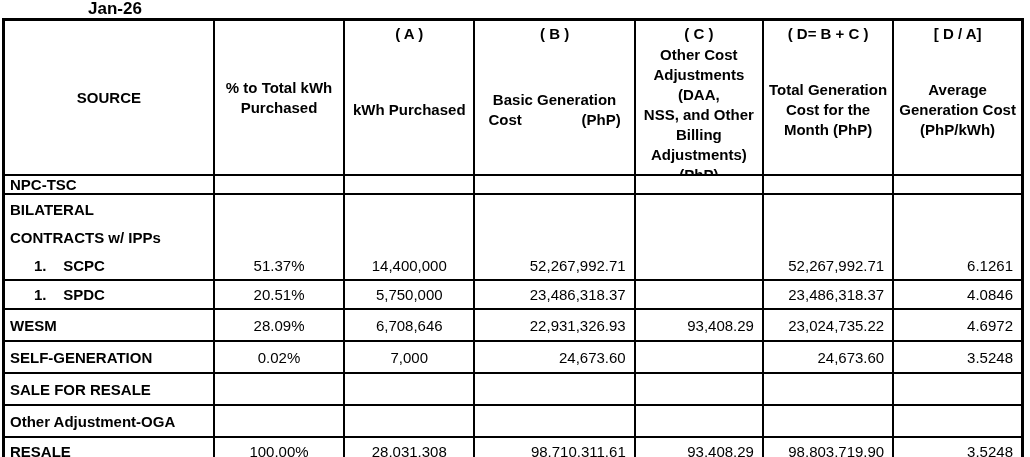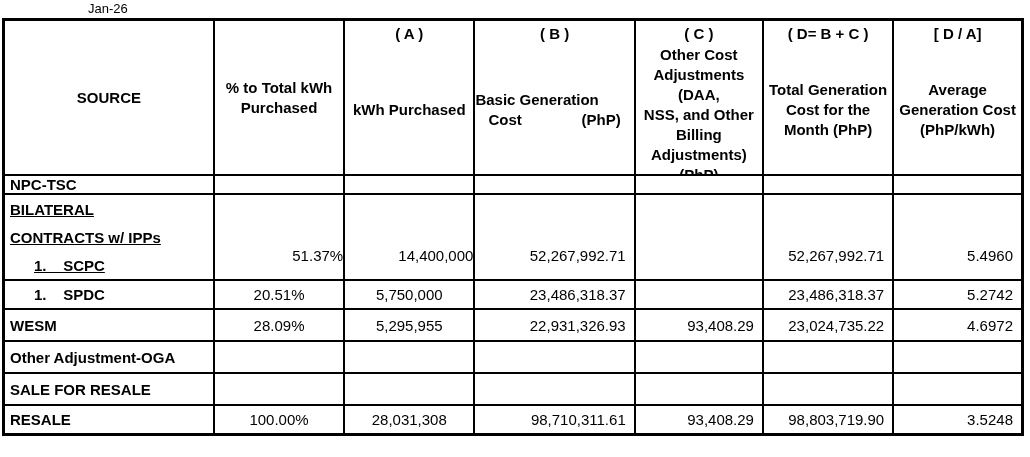--- a/index.html
+++ b/index.html
@@ -1,39 +1,39 @@
 <!DOCTYPE html>
 <html><head>
 <meta charset="utf-8">
 <style>
   html,body{margin:0;padding:0;background:#ffffff;}
   body{width:1030px;height:457px;font-family:"Liberation Sans",sans-serif;color:#000;}
-  .title{font-weight:normal;font-size:13px;margin:1px 0 1px 88px;line-height:16px;}
+  .title{font-weight:bold;font-size:17px;margin:1px 0 1px 88px;line-height:16px;}
   table{border-collapse:collapse;table-layout:fixed;margin-left:2px;width:1022px;border:3px solid #000;}
   th,td{border:2px solid #000;padding:0;font-size:15px;vertical-align:middle;overflow:hidden;}
   th{font-weight:bold;vertical-align:top;}
   .r-head{height:153px;}
   .r-npc{height:16px;}
   .r-bil{height:84px;}
   .r-std{height:32px;}
   .r-spdc{height:29px;}
   .r-total{height:29px;}
   .hwrap{height:153px;display:flex;flex-direction:column;}
   .formula{height:24px;flex:0 0 24px;display:flex;align-items:center;justify-content:center;}
   .hlabel{flex:1 1 auto;display:flex;align-items:center;justify-content:center;text-align:center;white-space:pre-line;line-height:20px;}
   .hlabel-full{height:153px;display:flex;align-items:center;justify-content:center;text-align:center;white-space:pre-line;line-height:20px;}
   .hlabel.colstack{flex-direction:column;align-items:stretch;}
-  .b-line1{text-align:left;}
+  .b-line1{text-align:center;}
   .b-line2{display:flex;justify-content:space-between;padding:0 13px;}
   .src{font-weight:bold;text-align:left;padding-left:5px;white-space:pre;}
   .c-pct,.c-kwh{text-align:center;}
   .c-money{text-align:right;padding-right:8px;}
-  .vbot{vertical-align:bottom;padding-bottom:15px;text-align:right;}
+  .vbot{vertical-align:bottom;padding-bottom:5px;}
   .src-multi{vertical-align:top;padding-left:0;}
-  .src-line{height:28px;display:flex;align-items:center;padding-left:5px;font-weight:bold;white-space:pre;text-decoration:underline;}
+  .src-line{height:28px;display:flex;align-items:center;padding-left:5px;font-weight:bold;white-space:pre;}
   .src-line.indent{padding-left:29px;}
   .indent{padding-left:29px;}
   .b{font-weight:normal;}
 </style>
 </head>
 <body>
 
 <div class="title">Jan-26</div>
 
 <table>
@@ -115,51 +115,60 @@
       <td class="src-multi">
         <div class="src-line">BILATERAL</div>
         <div class="src-line">CONTRACTS w/ IPPs</div>
         <div class="src-line indent">1.    SCPC</div>
       </td>
       <td class="c-pct vbot">51.37%</td>
       <td class="c-kwh vbot">14,400,000</td>
       <td class="c-money vbot">52,267,992.71</td>
       <td class="c-money vbot"></td>
       <td class="c-money vbot">52,267,992.71</td>
-      <td class="c-money vbot">5.4960</td>
+      <td class="c-money vbot">6.1261</td>
     </tr>
     <tr class="r-spdc">
       <td class="src indent">1.    SPDC</td>
       <td class="c-pct">20.51%</td>
       <td class="c-kwh">5,750,000</td>
       <td class="c-money">23,486,318.37</td>
       <td class="c-money"></td>
       <td class="c-money">23,486,318.37</td>
-      <td class="c-money">5.2742</td>
+      <td class="c-money">4.0846</td>
     </tr>
     <tr class="r-std">
       <td class="src">WESM</td>
       <td class="c-pct">28.09%</td>
-      <td class="c-kwh">5,295,955</td>
+      <td class="c-kwh">6,708,646</td>
       <td class="c-money">22,931,326.93</td>
       <td class="c-money">93,408.29</td>
       <td class="c-money">23,024,735.22</td>
       <td class="c-money">4.6972</td>
     </tr>
     <tr class="r-std">
-      <td class="src">Other Adjustment-OGA</td>
+      <td class="src">SELF-GENERATION</td>
+      <td class="c-pct">0.02%</td>
+      <td class="c-kwh">7,000</td>
+      <td class="c-money">24,673.60</td>
+      <td class="c-money"></td>
+      <td class="c-money">24,673.60</td>
+      <td class="c-money">3.5248</td>
+    </tr>
+    <tr class="r-std">
+      <td class="src">SALE FOR RESALE</td>
       <td class="c-pct"></td>
       <td class="c-kwh"></td>
       <td class="c-money"></td>
       <td class="c-money"></td>
       <td class="c-money"></td>
       <td class="c-money"></td>
     </tr>
     <tr class="r-std">
-      <td class="src">SALE FOR RESALE</td>
+      <td class="src">Other Adjustment-OGA</td>
       <td class="c-pct"></td>
       <td class="c-kwh"></td>
       <td class="c-money"></td>
       <td class="c-money"></td>
       <td class="c-money"></td>
       <td class="c-money"></td>
     </tr>
     <tr class="r-total">
       <td class="src">RESALE</td>
       <td class="c-pct">100.00%</td>

